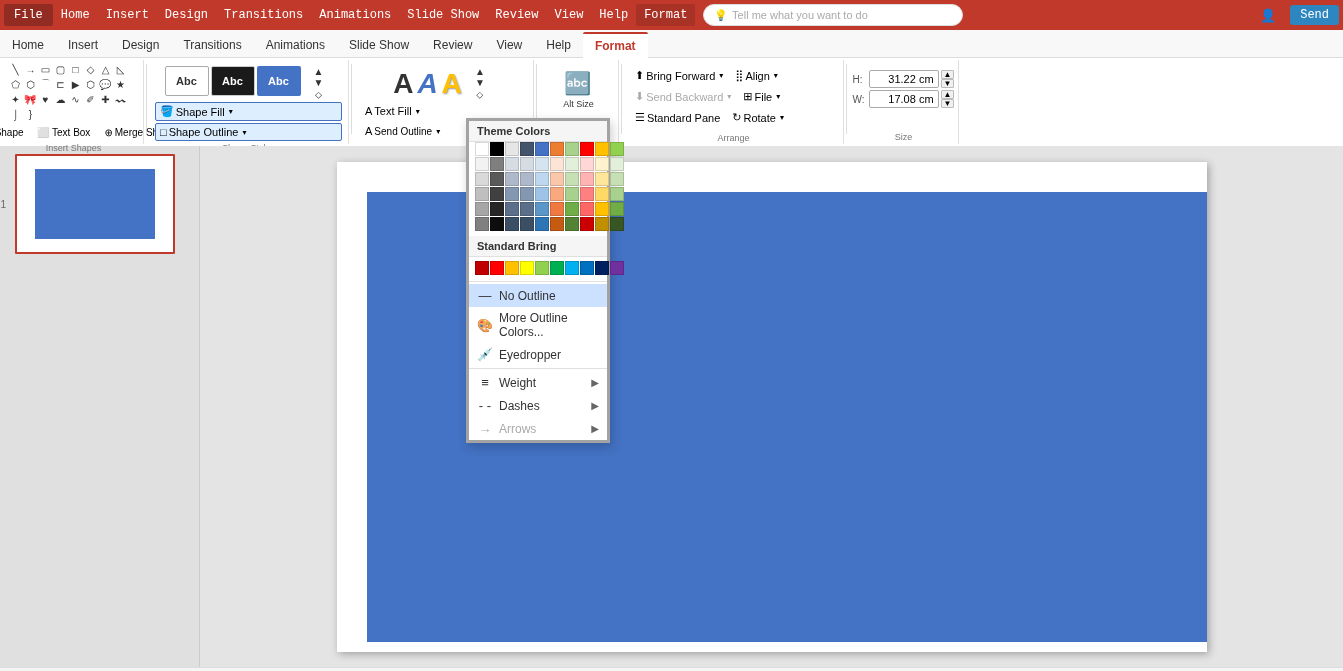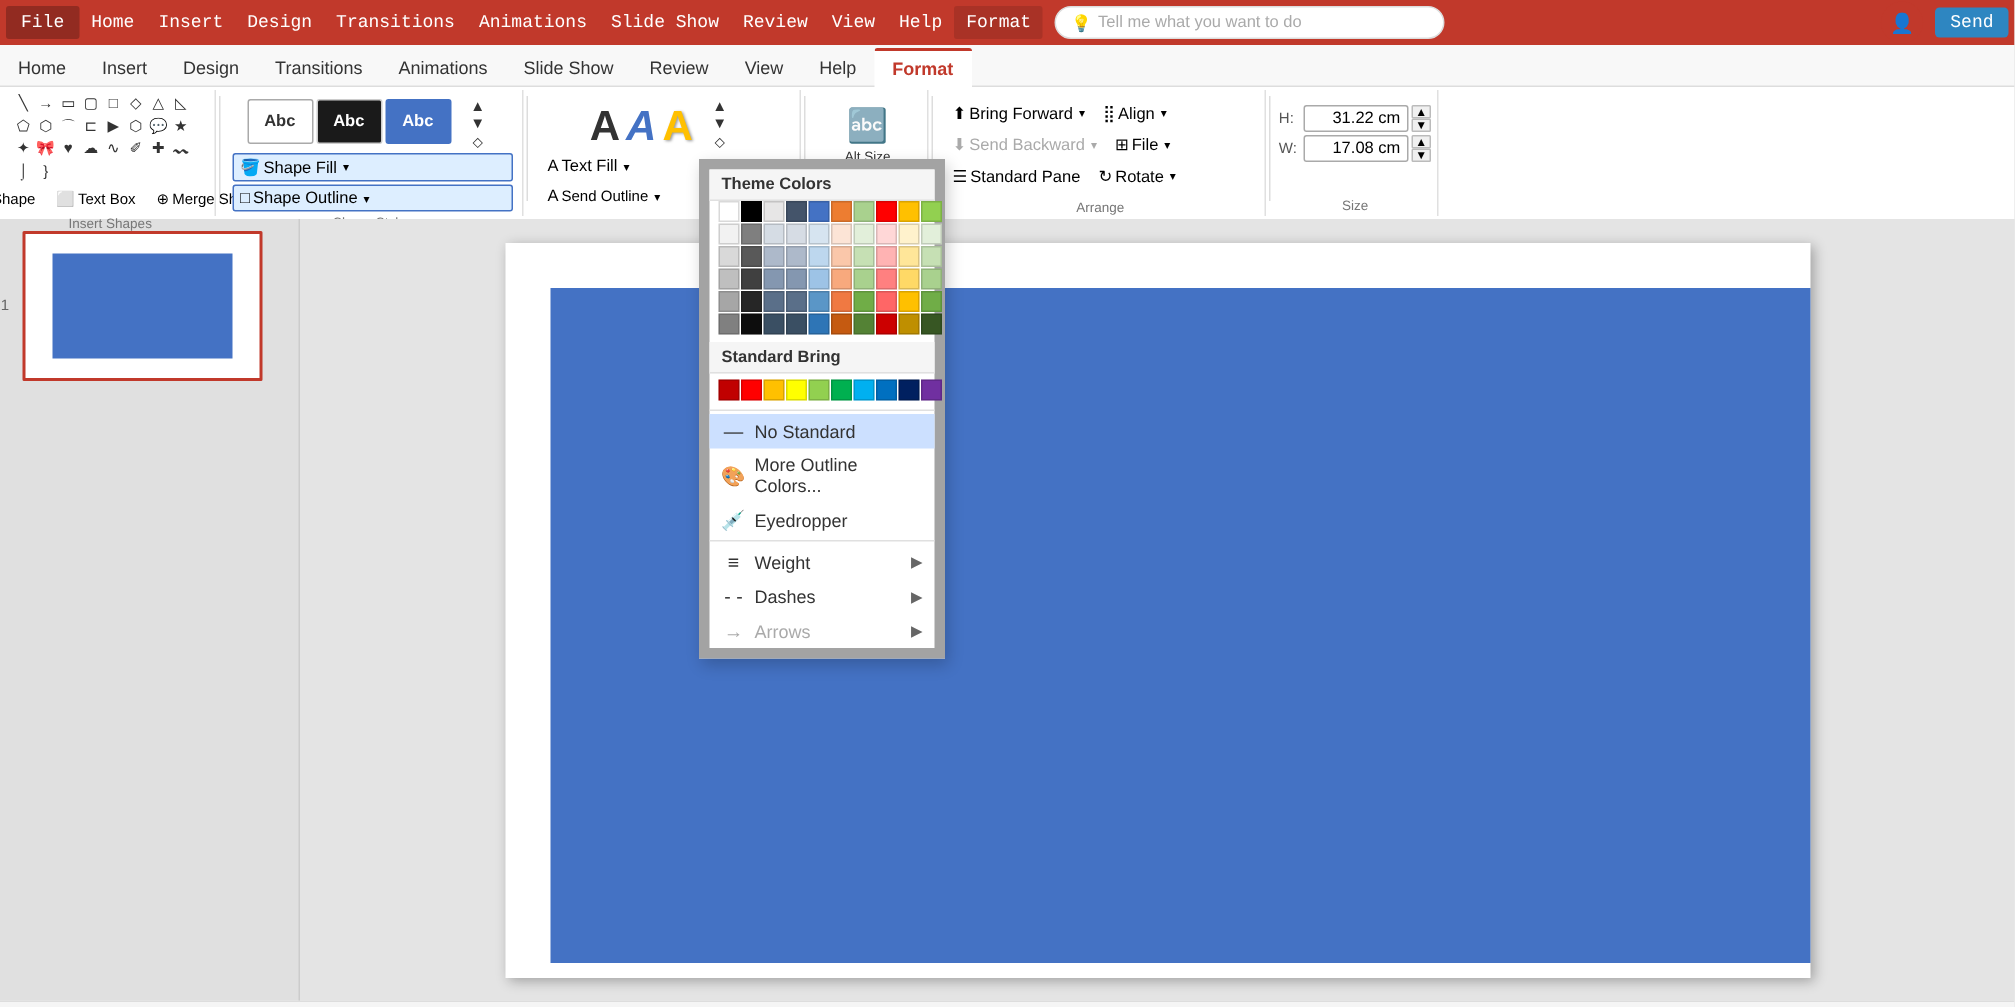--- a/index.html
+++ b/index.html
@@ -251,25 +251,25 @@
       left: 30px;
       top: 30px;
       width: 840px;
       height: 450px;
       background: #4472c4;
     }
 
     
     .dropdown-menu {
       position: absolute;
-      top: 106px;
+      top: 118px;
       left: 466px;
-      width: 164px;
+      width: 144px;
       background: white;
-      border: 7px solid #a3a3a3;
+      border: 3px solid #a3a3a3;
       box-shadow: 2px 4px 10px rgba(0,0,0,0.2);
       z-index: 1000;
       font-size: 12px;
     }
     .menu-section-title {
       background: #f5f5f5;
       padding: 4px 8px;
       font-size: 11px;
       font-weight: 600;
       color: #333;
@@ -667,21 +667,21 @@
       <div class="color-cell" title="#00b0f0" style="background: rgb(0, 176, 240);"></div>
       <div class="color-cell" title="#0070c0" style="background: rgb(0, 112, 192);"></div>
       <div class="color-cell" title="#002060" style="background: rgb(0, 32, 96);"></div>
       <div class="color-cell" title="#7030a0" style="background: rgb(112, 48, 160);"></div>
     </div>
 
   <div class="menu-divider"></div>
 
   <div class="menu-item no-outline-item">
     <span class="menu-item-icon">—</span>
-    <span>No Standard</span>
+    <span>No Outline</span>
   </div>
 
   <div class="menu-item">
     <span class="menu-item-icon">🎨</span>
     <span>More Outline Colors...</span>
   </div>
 
   <div class="menu-item">
     <span class="menu-item-icon">💉</span>
     <span>Eyedropper</span>

